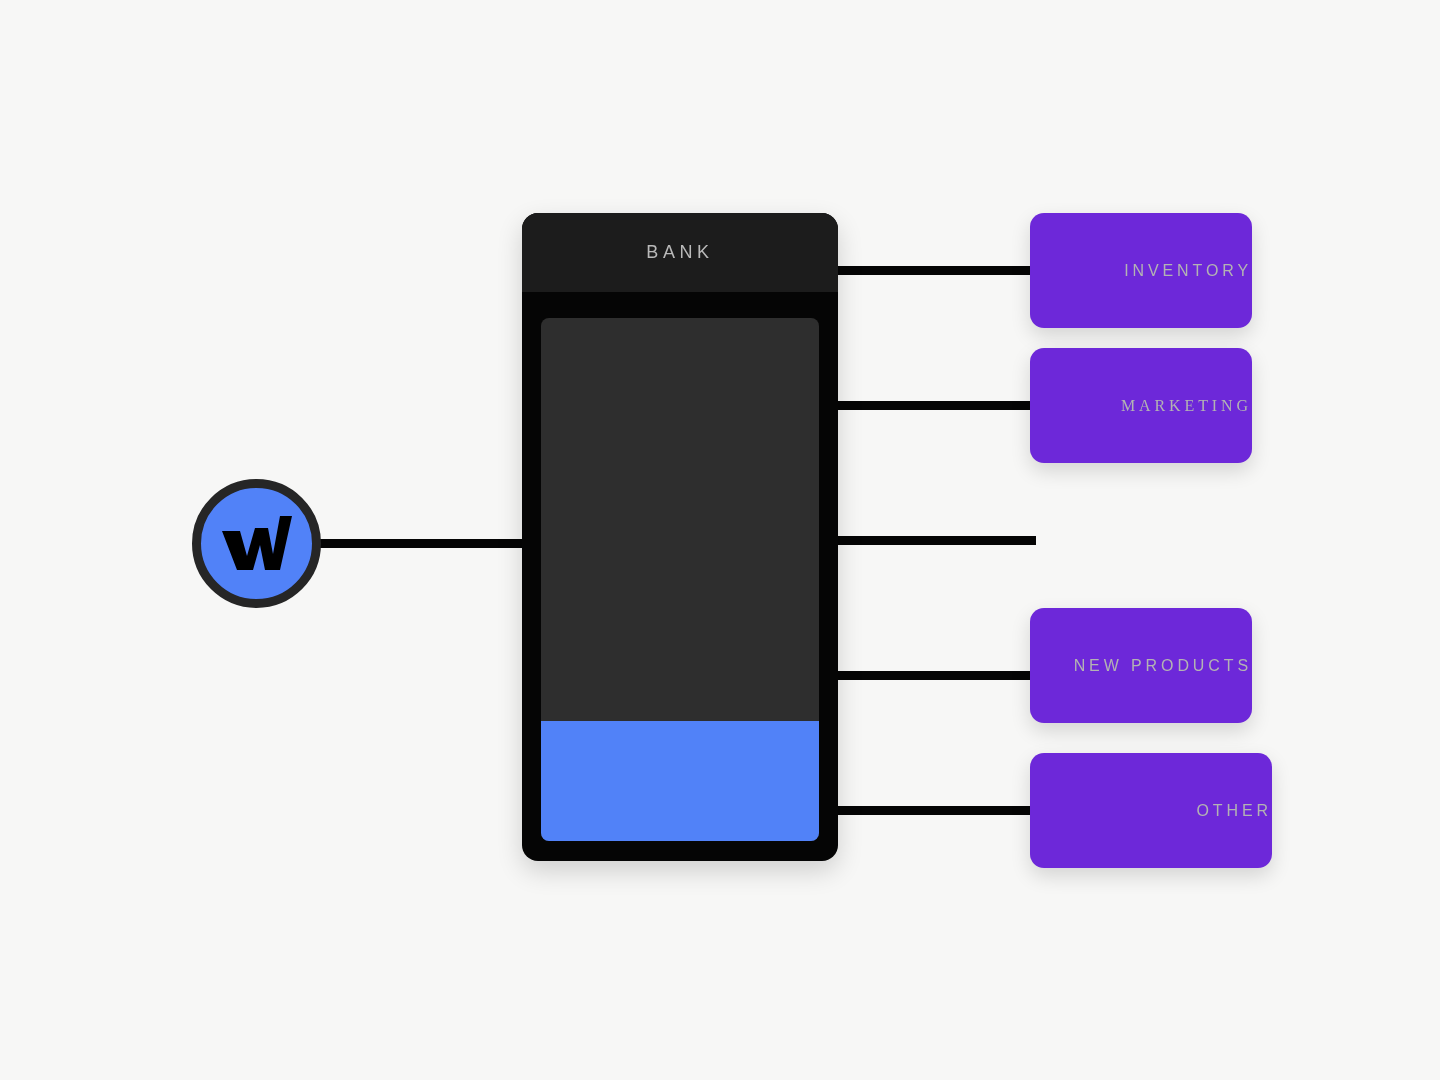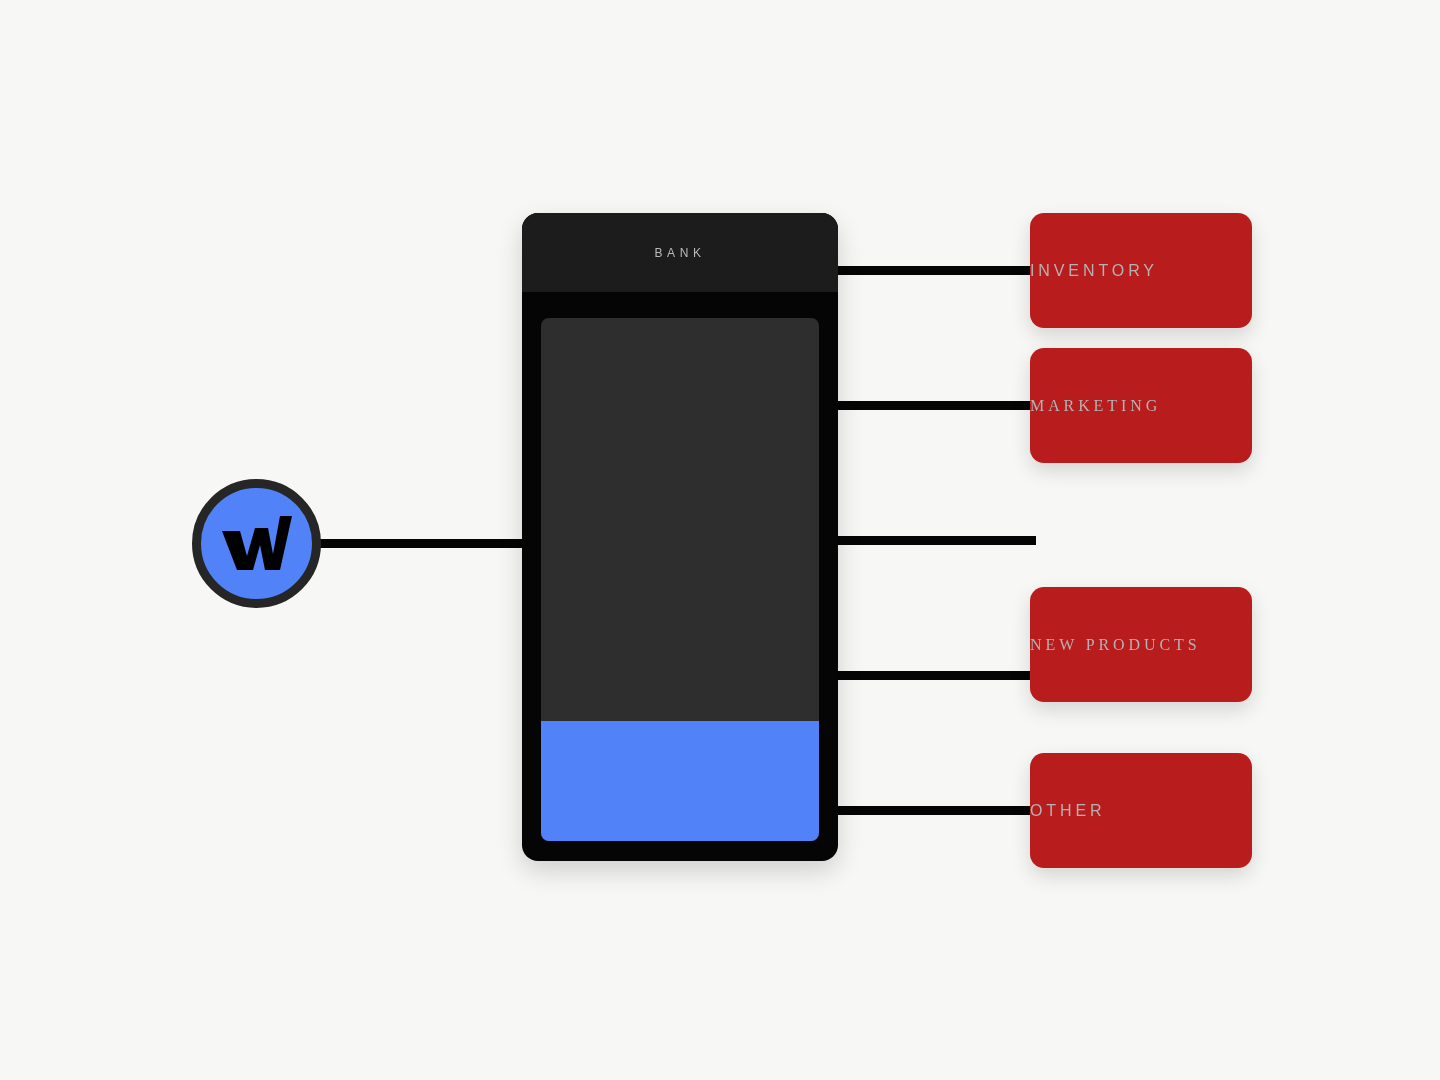--- a/index.html
+++ b/index.html
@@ -73,21 +73,21 @@
     top: 0;
     width: 100%;
     height: 79px;
     background: #1c1c1c;
     display: flex;
     align-items: center;
     justify-content: center;
   }
   #bank-title {
     color: #b9b9b9;
-    font-size: 12px;
+    font-size: 18px;
     letter-spacing: 4.6px;
     font-weight: 400;
     text-transform: uppercase;
   }
   #bank-meter {
     position: absolute;
     left: 19px;
     top: 105px;
     width: 278px;
     height: 523px;
@@ -102,25 +102,25 @@
     width: 100%;
     background: #5182f8;
   }
 
   
   .cat-node {
     position: absolute;
     left: 1030px;
     width: 222px;
     height: 115px;
-    background: #b91c1c;
+    background: #6d28d9;
     border-radius: 14px;
     display: flex;
     align-items: center;
-    justify-content: flex-start;
+    justify-content: flex-end;
     z-index: 3;
     box-shadow: 0 8px 20px rgba(0,0,0,0.14);
   }
   .cat-label {
     color: #b3b3b3;
     font-size: 16px;
     letter-spacing: 3.9px;
     font-weight: 400;
     text-transform: uppercase;
     white-space: nowrap;
@@ -153,20 +153,20 @@
       <div id="bank-meter-fill" style="height: 23%;"></div>
     </div>
   </div>
 
   <div class="cat-node" style="top:213px;">
     <span class="cat-label">INVENTORY</span>
   </div>
   <div class="cat-node" style="top:348px;font-family:Liberation Serif, serif;">
     <span class="cat-label">MARKETING</span>
   </div>
-  <div class="cat-node" style="top:587px;font-family:Liberation Serif, serif;">
+  <div class="cat-node" style="top:608px;">
     <span class="cat-label">NEW PRODUCTS</span>
   </div>
-  <div class="cat-node" style="top:753px;">
+  <div class="cat-node" style="top:753px;padding-left:20px;">
     <span class="cat-label">OTHER</span>
   </div>
 
 </div>
 
 </body></html>

